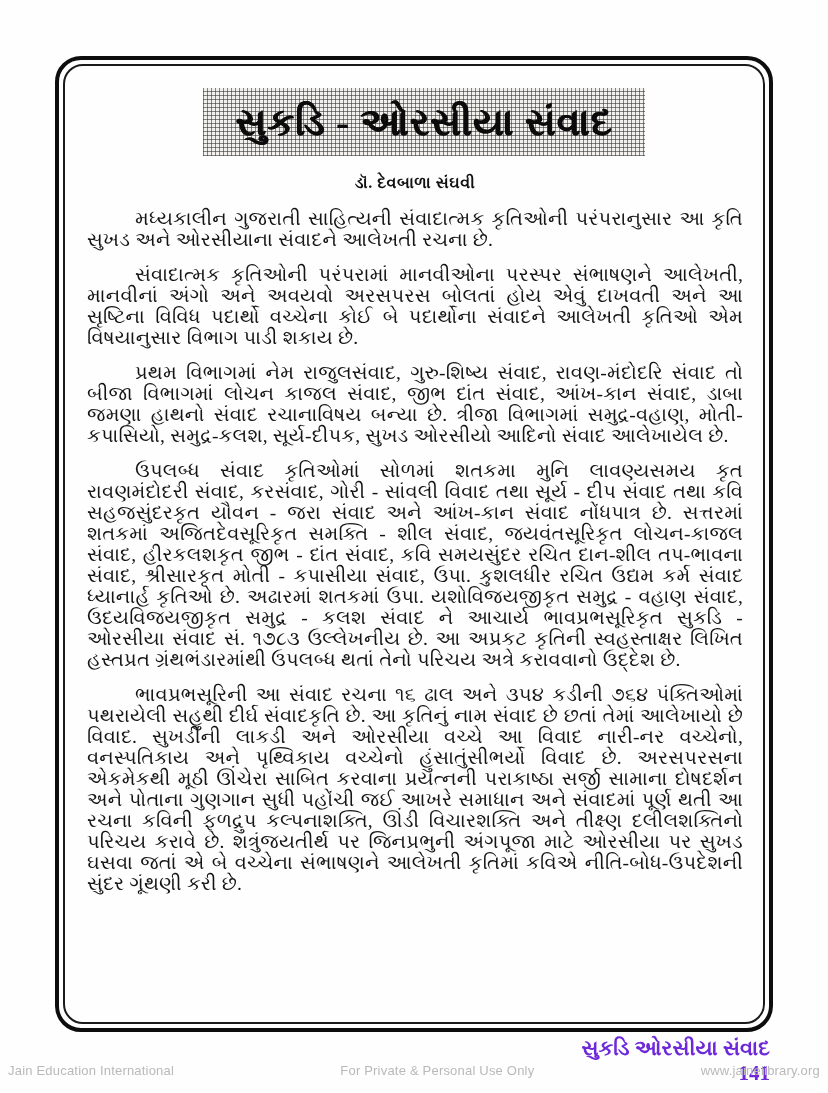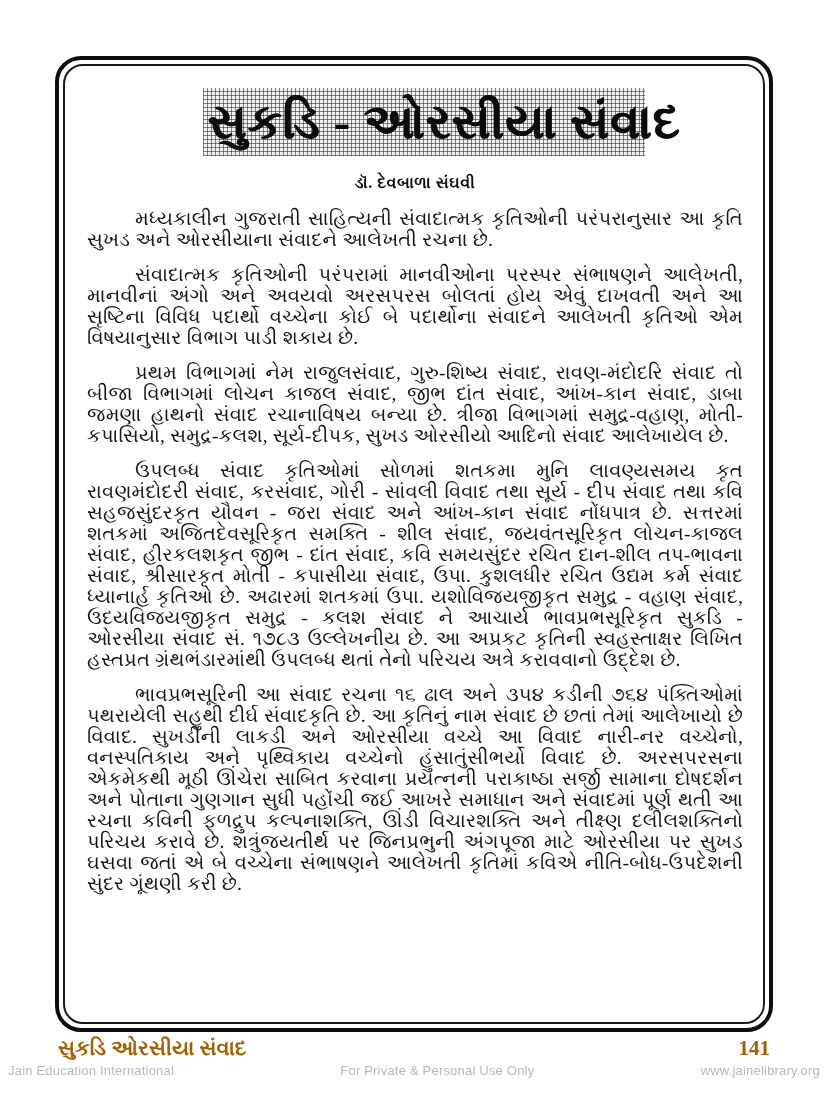--- a/index.html
+++ b/index.html
@@ -52,28 +52,27 @@
     background:
       repeating-linear-gradient(0deg,  rgba(40,40,40,.55) 0 1px, transparent 1px 4px),
       repeating-linear-gradient(90deg, rgba(40,40,40,.55) 0 1px, transparent 1px 4px),
       #f2f0ec;
     display: flex;
     align-items: center;
     justify-content: center;
   }
   .title-banner h1 {
     margin: 0;
-    font-size: 48px;
+    font-size: 38px;
     line-height: 1;
     font-weight: bold;
     letter-spacing: 1px;
     color: #0b0b0b;
     text-shadow: 0.6px 0 0 #0b0b0b;
     white-space: nowrap;
-    padding-left: 40px;
   }
   .author {
     text-align: center;
     font-size: 16px;
     font-weight: bold;
     margin-top: 18px;
     letter-spacing: .5px;
   }
   .body-text {
     margin-top: 16px;
@@ -93,21 +92,22 @@
   .run-footer {
     position: absolute;
     left: 58px;
     right: 58px;
     top: 1036px;
     display: flex;
     justify-content: space-between;
     align-items: flex-end;
     font-size: 21px;
     font-weight: bold;
-    color: #a16207;
+    color: #6d28d9;
+    flex-direction: column;
   }
   
   .scan-bar {
     position: absolute;
     left: 8px;
     right: 8px;
     top: 1063px;
     display: flex;
     justify-content: space-between;
     font-family: "Liberation Sans", "DejaVu Sans", sans-serif;

